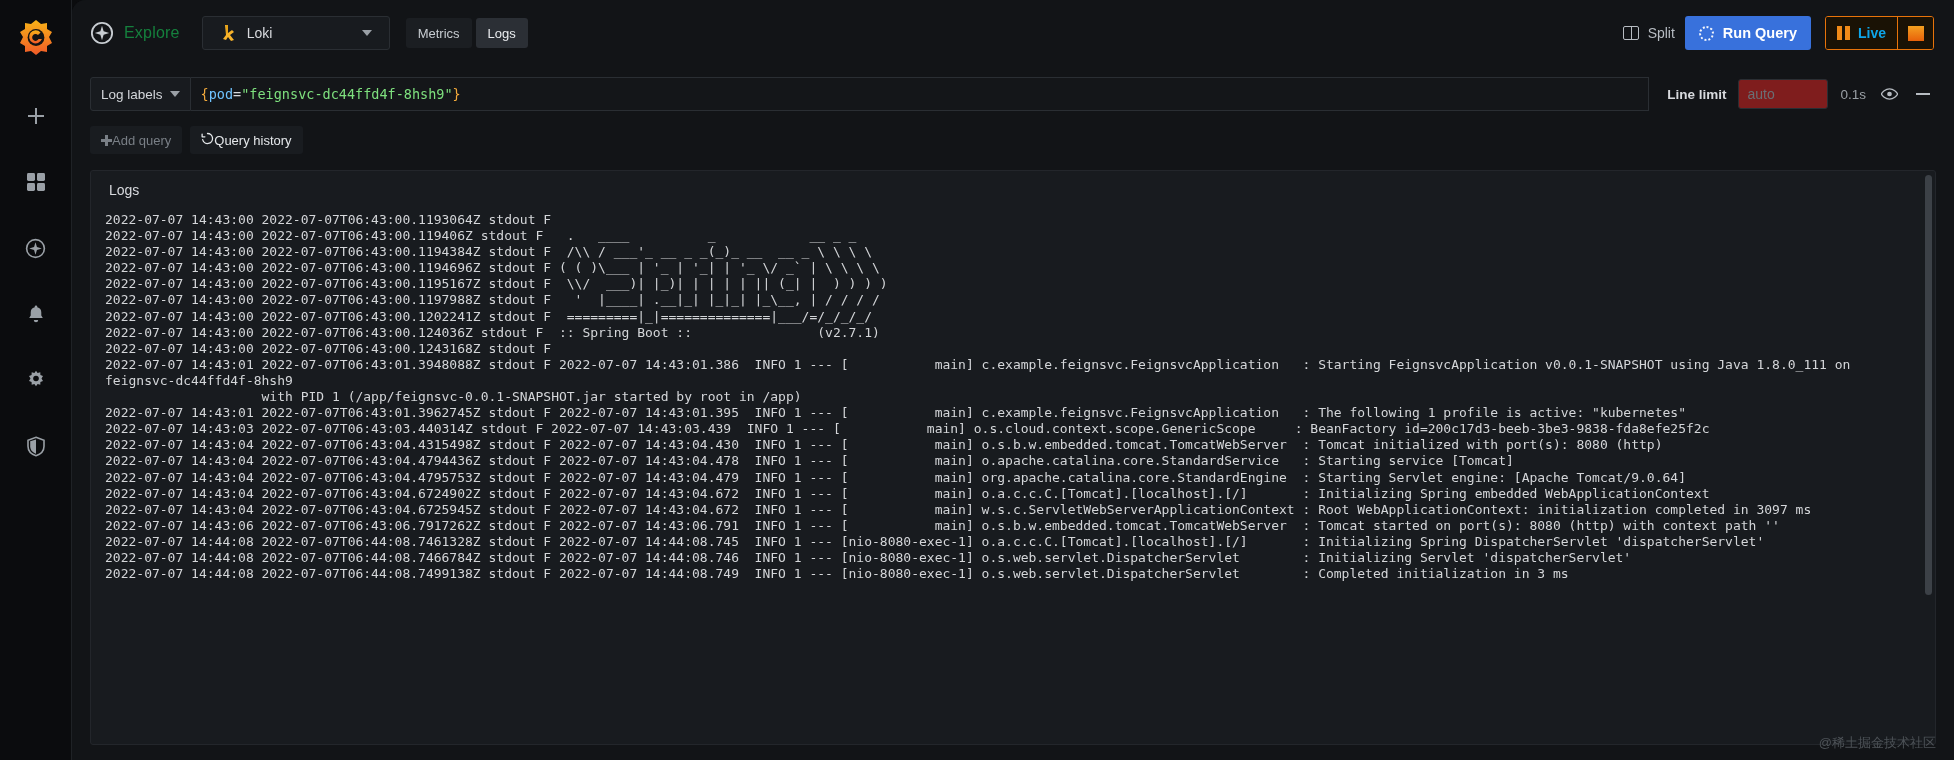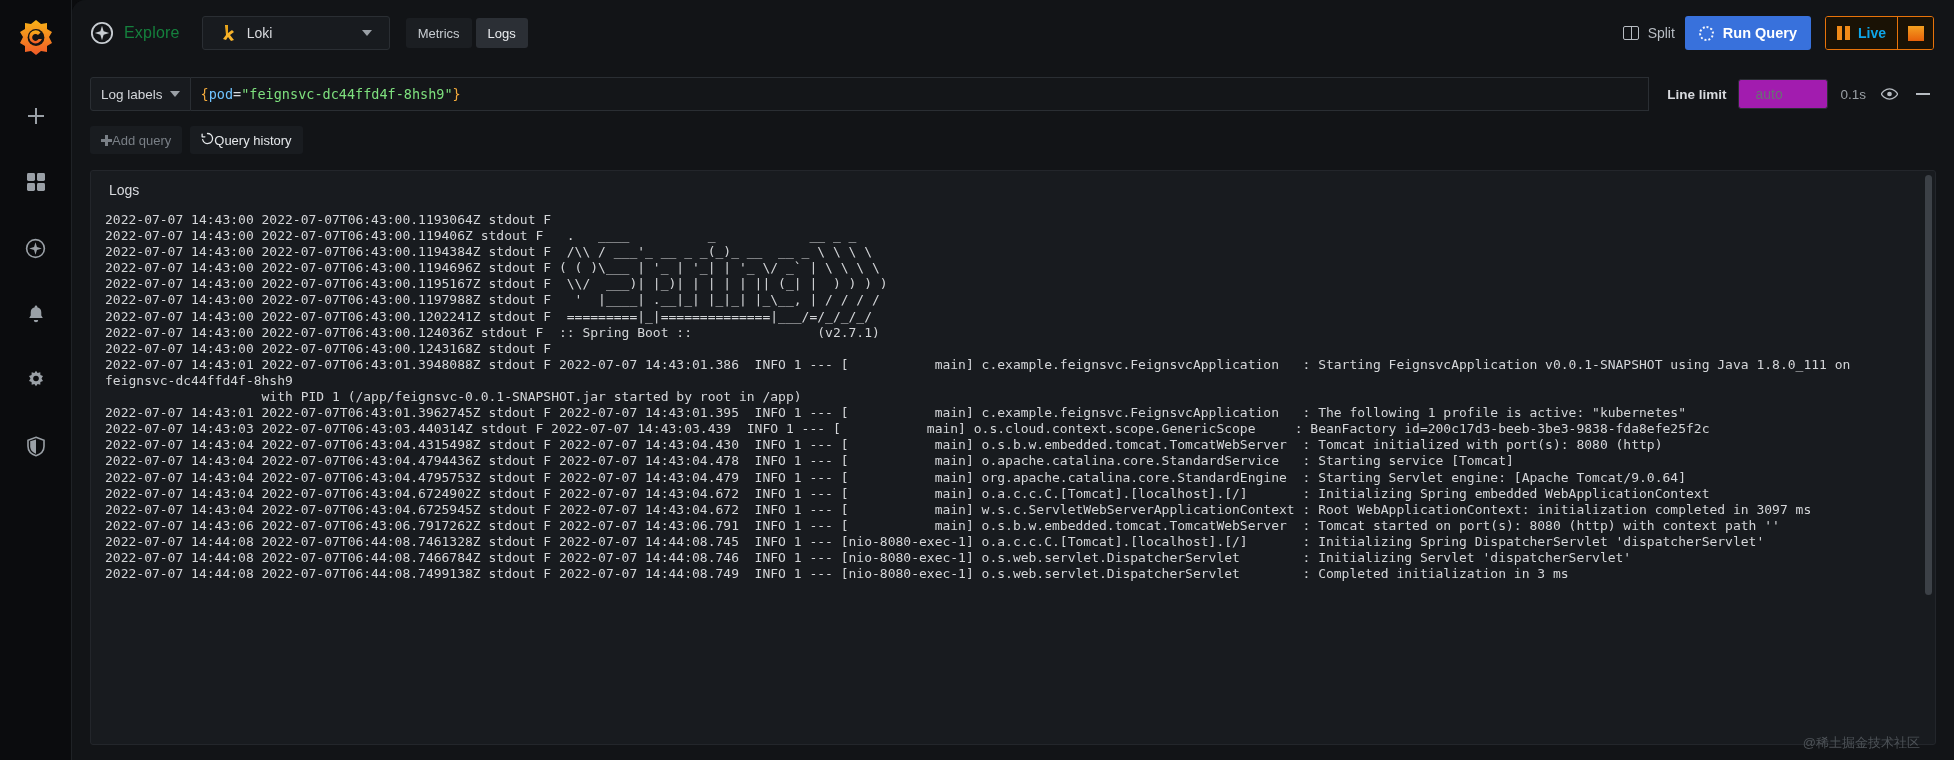--- a/index.html
+++ b/index.html
@@ -79,22 +79,22 @@
   .query-field { flex:1 1 auto; height:34px; background:#141619; border:1px solid #2a2e33;
     border-left:none; display:flex; align-items:center; padding-left:10px;
     font-family:"DejaVu Sans Mono","Liberation Mono",monospace; font-size:13.5px; cursor:text;}
   .q-brace { color:#f2a93b; }
   .q-key { color:#6fc3ff; }
   .q-eq { color:#d8dade; }
   .q-val { color:#7ee07e; }
 
   .line-limit-wrap { display:flex; align-items:center; gap:12px; margin-left:18px; white-space:nowrap;}
   .ll-label { font-size:13.5px; color:#d8dade; font-weight:700; }
-  .ll-input { width:90px; height:30px; background:#a21caf; border:1px solid #2a2e33; border-radius:3px;
-    color:#d8dade; font-family:"Liberation Sans",sans-serif; font-size:14px; padding:0 16px;}
+  .ll-input { width:90px; height:30px; background:#7f1d1d; border:1px solid #2a2e33; border-radius:3px;
+    color:#d8dade; font-family:"Liberation Sans",sans-serif; font-size:14px; padding:0 8px;}
   .ll-input::placeholder { color:#6a6f75; }
   .ll-time { font-size:13.5px; color:#9aa0a6; }
   .eye-btn, .minus-btn { background:transparent; border:none; color:#b7bcc2; cursor:pointer;
     display:flex; align-items:center; justify-content:center; width:22px; height:22px;}
   .minus-glyph { width:14px; height:2px; background:#b7bcc2; display:block; }
 
   
   .actions-row { display:flex; align-items:center; gap:8px; margin: 8px 0 0 18px; height:32px;}
   .ghost-btn { height:28px; padding:0 11px; display:flex; align-items:center; 
     background:#191c20; border:none; border-radius:3px; font-size:13px; cursor:pointer; color:#e4e7ea;text-align:center;}
@@ -112,21 +112,21 @@
   .log-scroll { height: 528px; overflow:hidden; }
   .log-line { font-family:"DejaVu Sans Mono","Liberation Mono",monospace;
     font-size:13px; line-height:16.1px; color:#d4d6d9; white-space:pre;
     padding-left:14px; letter-spacing:0px; }
   .log-line.wrapped { white-space:pre-wrap; }
 
   .scrollbar-track { position:absolute; right:3px; top:4px; bottom:4px; width:7px; }
   .scrollbar-thumb { position:absolute; top:0; width:7px; height:420px; border-radius:4px;
     background:#3c4147; }
 
-  .watermark { position:absolute; right:34px; bottom:8px; font-size:13px; color:#4d5257; }
+  .watermark { position:absolute; right:18px; bottom:8px; font-size:13px; color:#4d5257; }
 </style>
 </head>
 <body>
 
 <div class="page">
 
   <div class="rail">
     <div class="rail-logo">
       <svg width="40" height="40" viewBox="0 0 40 40">
         <defs>

